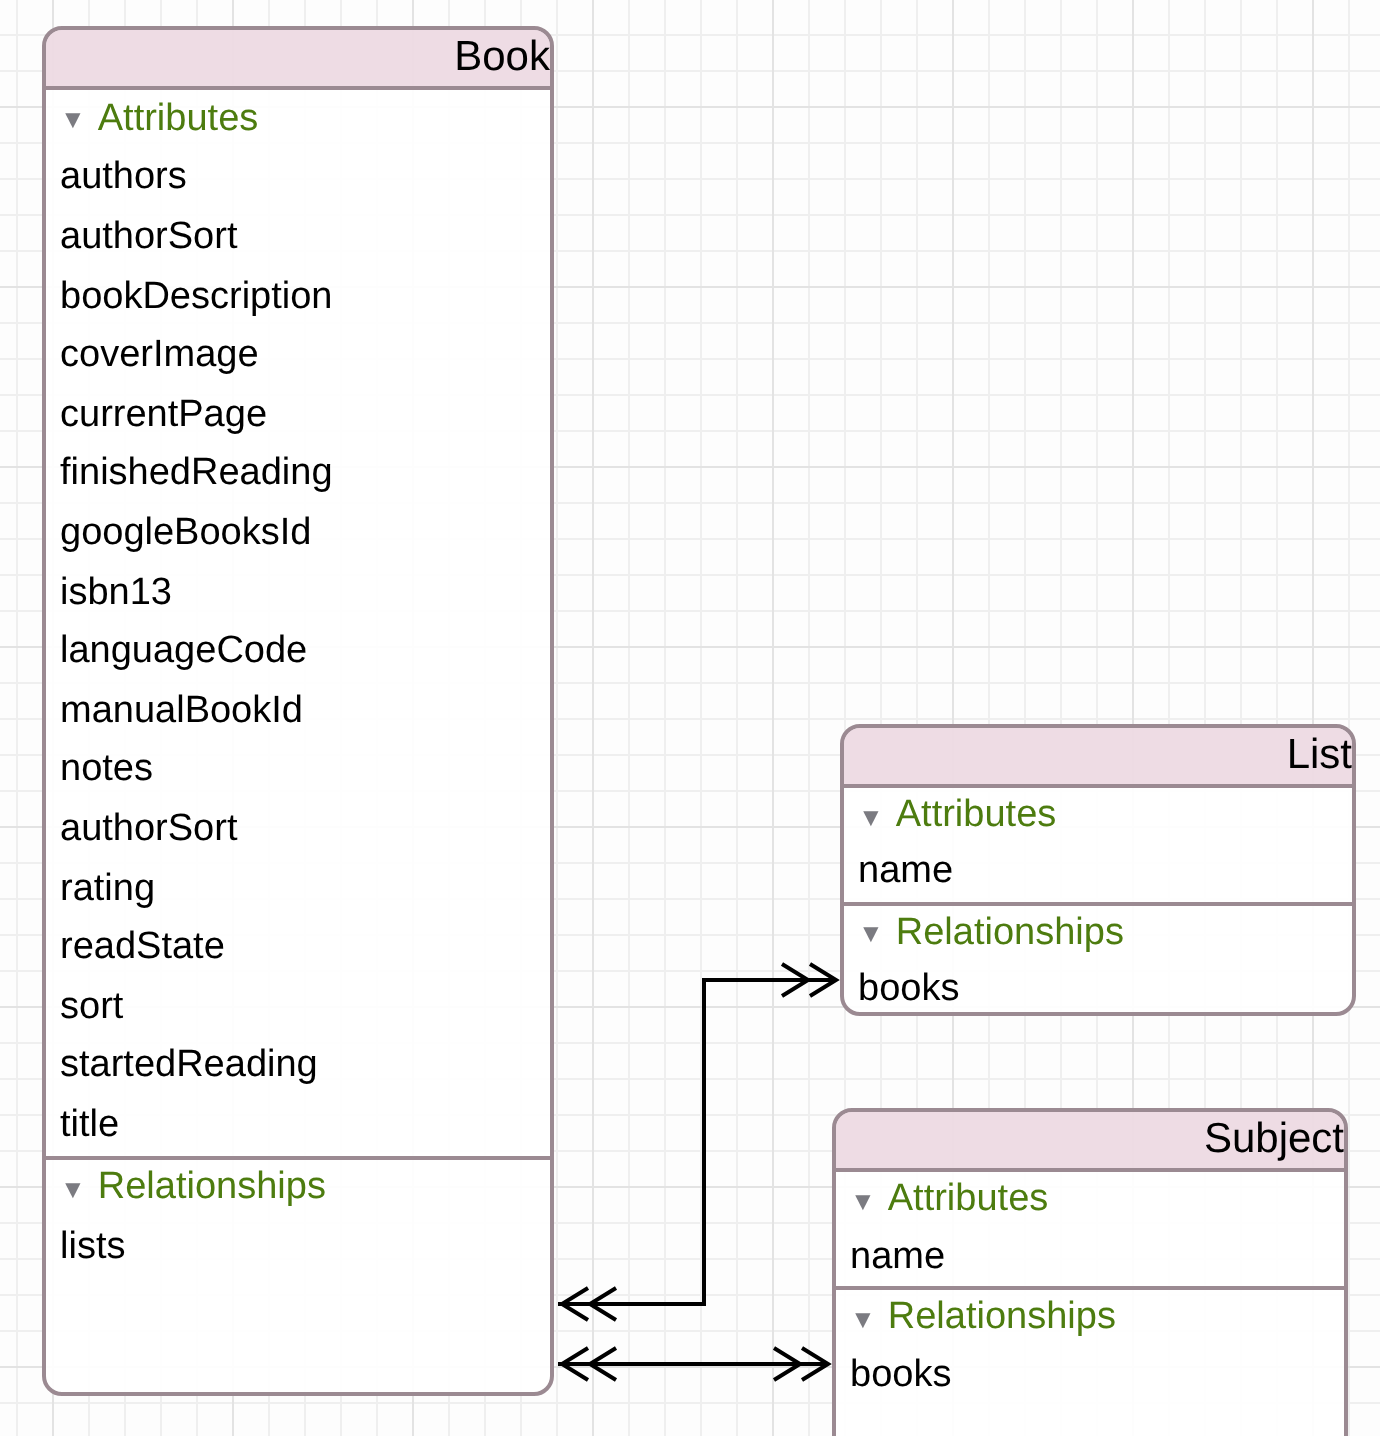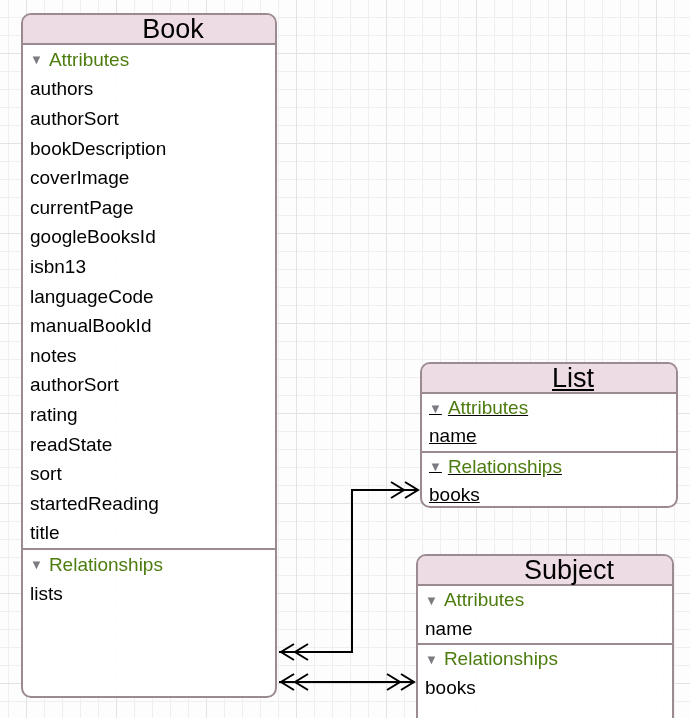--- a/index.html
+++ b/index.html
@@ -23,22 +23,22 @@
     box-sizing:border-box;
     border:2px solid #9b8a92;
     border-radius:10px;
     background:rgba(255,255,255,0.92);
     overflow:hidden;
   }
   .entity .header{
     height:28px;line-height:28px;
     background:rgba(224,192,206,0.55);
     border-bottom:2px solid #9b8a92;
-    text-align:center;
-    font-size:27px;
+    text-align:right;
+    font-size:21px;
     padding-left:48px;
   }
   .row{
     display:flex;align-items:center;
     padding-left:7px;
     font-size:19px;
     white-space:nowrap;
     overflow:hidden;
   }
   .tri{
@@ -46,21 +46,21 @@
     font-size:13px;
     margin-right:6px;
     flex:none;
   }
   .sec-label{color:#4d7c0f;}
   .rel-divider{border-top:2px solid #9b8a92;}
   .entity-book .row{height:29.6px;}
   .entity-list .row{height:28.3px;}
   .entity-subject .row{height:28.6px;}
   .entity-book{left:21px;top:13px;width:256px;height:685px;}
-  .entity-list{left:420px;top:362px;width:258px;height:146px;text-decoration:underline;}
+  .entity-list{left:420px;top:362px;width:258px;height:146px;}
   .entity-subject{left:416px;top:554px;width:258px;height:184px;}
   svg.connectors{
     position:absolute;left:0;top:0;
     pointer-events:none;
   }
   svg.connectors path{
     stroke:#000;stroke-width:2;fill:none;
   }
 </style>
 </head>
@@ -81,20 +81,23 @@
         <span>authorSort</span>
       </div>
     <div class="row">
         <span>bookDescription</span>
       </div>
     <div class="row">
         <span>coverImage</span>
       </div>
     <div class="row">
         <span>currentPage</span>
+      </div>
+    <div class="row">
+        <span>finishedReading</span>
       </div>
     <div class="row">
         <span>googleBooksId</span>
       </div>
     <div class="row">
         <span>isbn13</span>
       </div>
     <div class="row">
         <span>languageCode</span>
       </div>

